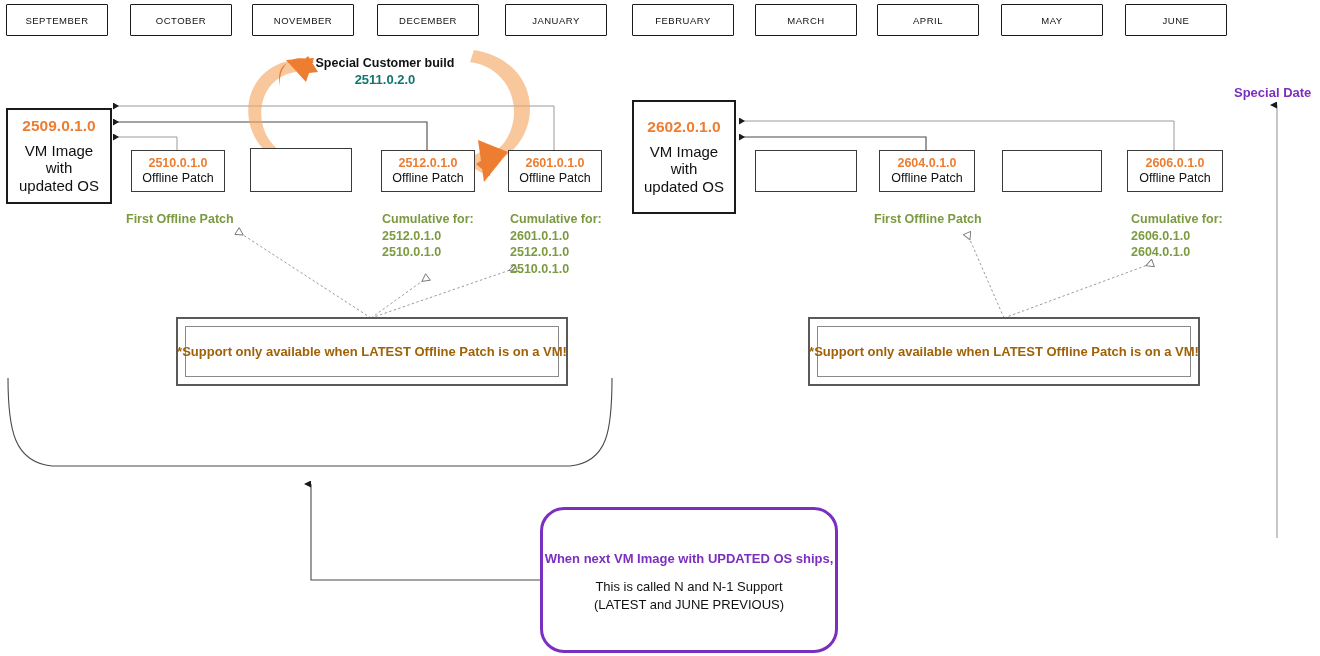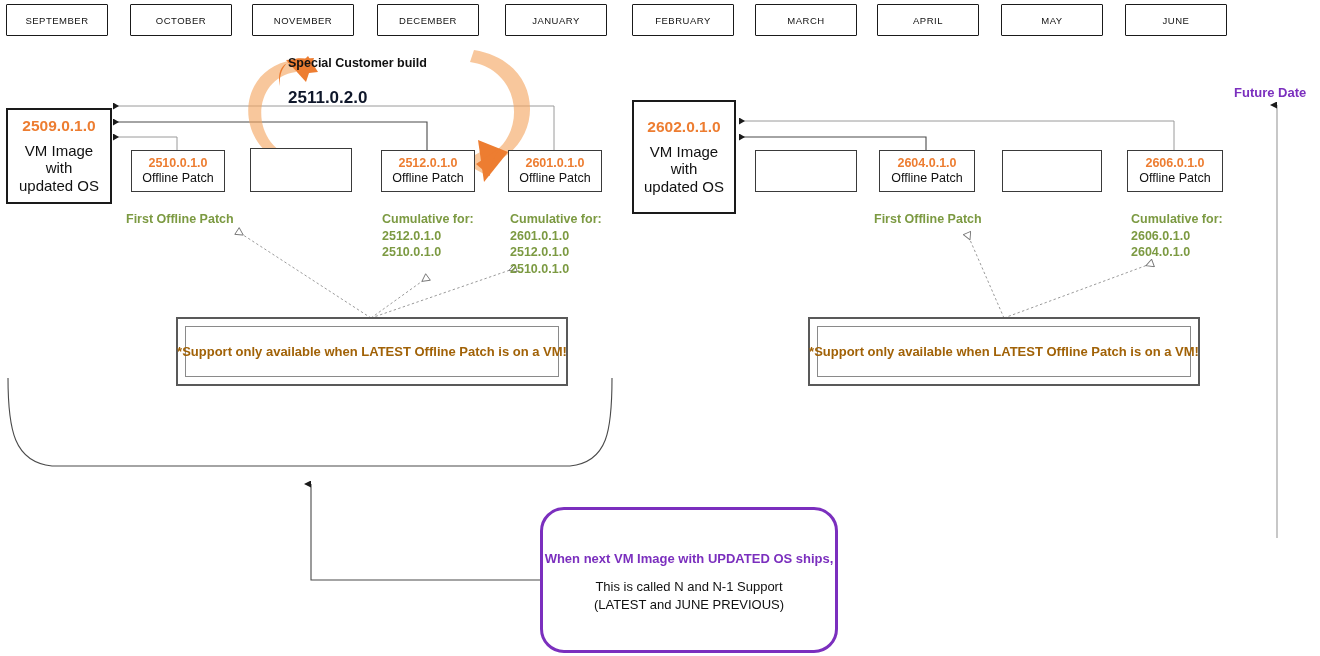--- a/index.html
+++ b/index.html
@@ -194,27 +194,27 @@
 
     <path d="M470,62 C524,70 528,140 484,158
              L484,150 L462,162 L484,174 L484,166
              C546,150 548,62 474,50 Z" fill="#F4A460" opacity="0.62"></path>
 
     <path d="M508,152 L478,140 L484,182 Z" fill="#ED7D31"></path>
     <path d="M500,148 C494,156 490,166 490,176 L476,164 Z" fill="#ED7D31"></path>
   </g>
 </svg>
 
-<div class="abs" style="left:288px; top:56px; width:170px; ">
+<div class="abs" style="left:300px; top:56px; width:170px; text-align:center;">
   <div style="font-size:12.5px; font-weight:bold; color:#111;">Special Customer build</div>
-  <div style="font-size:17px; font-weight:bold; color:#0f172a; margin-top:18px;">2511.0.2.0</div>
+  <div style="font-size:13px; font-weight:bold; color:#0f766e; margin-top:2px;">2511.0.2.0</div>
 </div>
 
 <div class="future-label" style="left:1234px; top:85px;">
-  <span>Future Date</span>
+  <span>Special Date</span>
 </div>
 
 <div class="vm-box" style="left:6px; top:108px; width:102px; height:92px;">
   <div class="vm-version">2509.0.1.0</div>
   <div class="vm-desc">VM Image</div>
   <div class="vm-desc">with</div>
   <div class="vm-desc">updated OS</div>
 </div>
 
 <div class="patch-box" style="left:131px; top:150px; width:92px; height:40px;">

